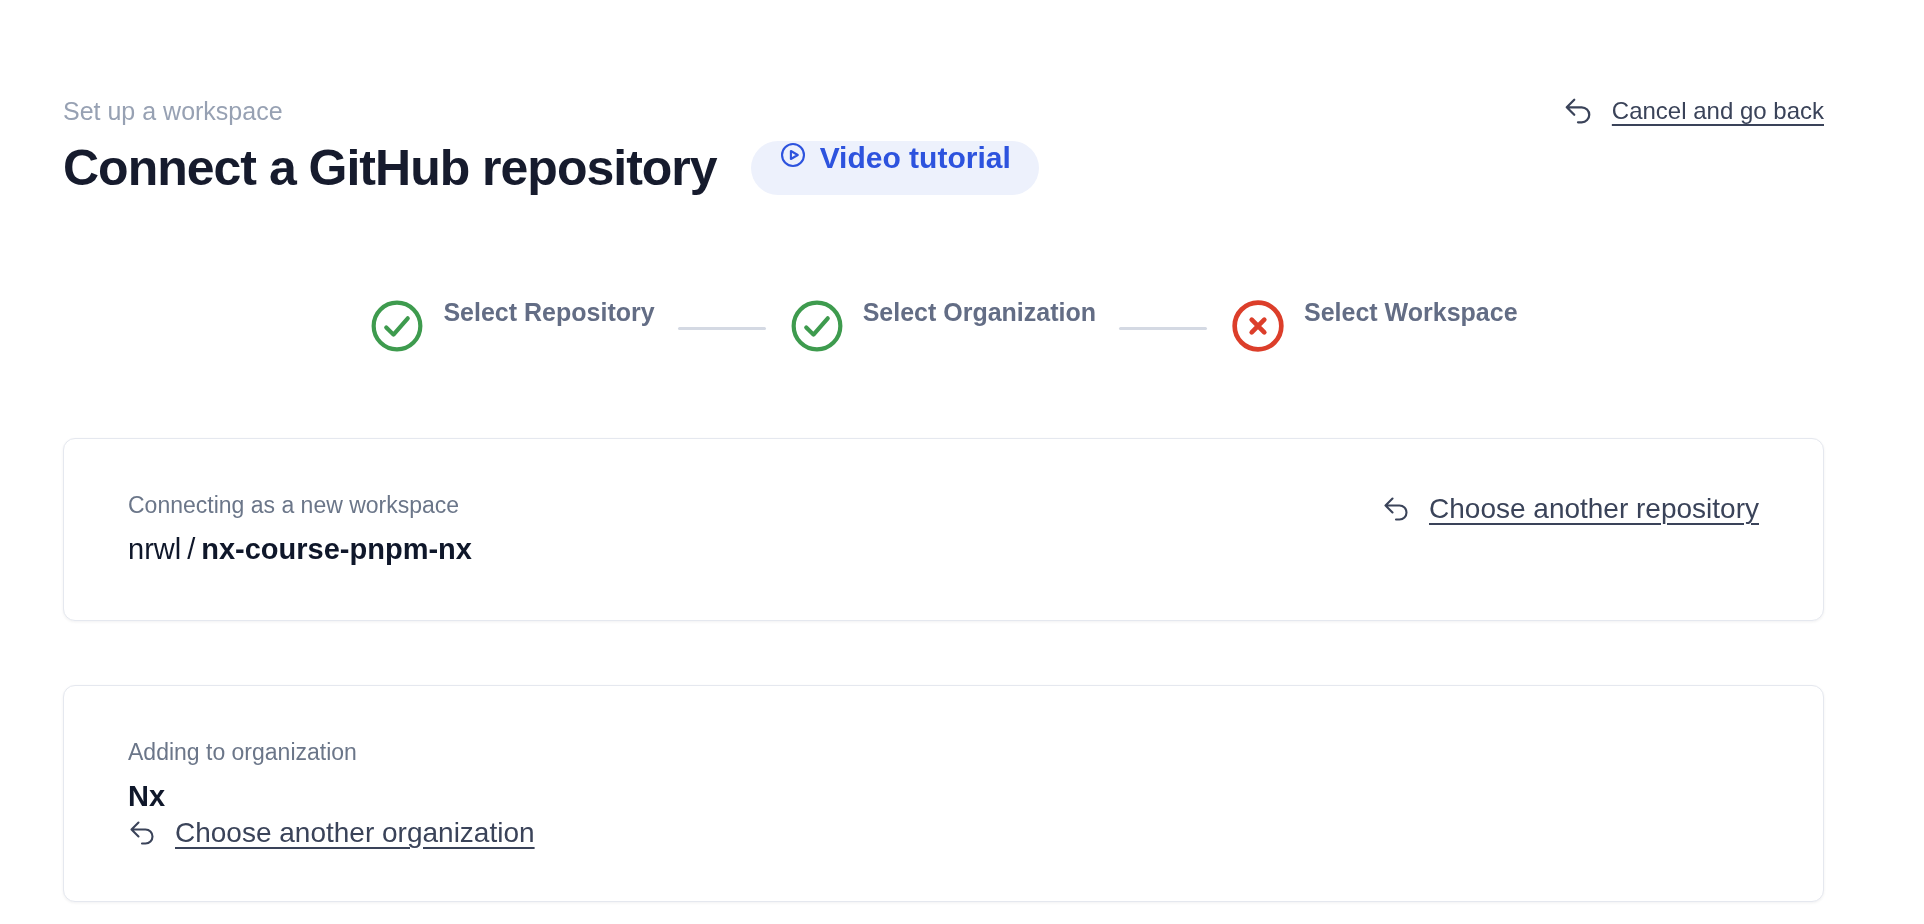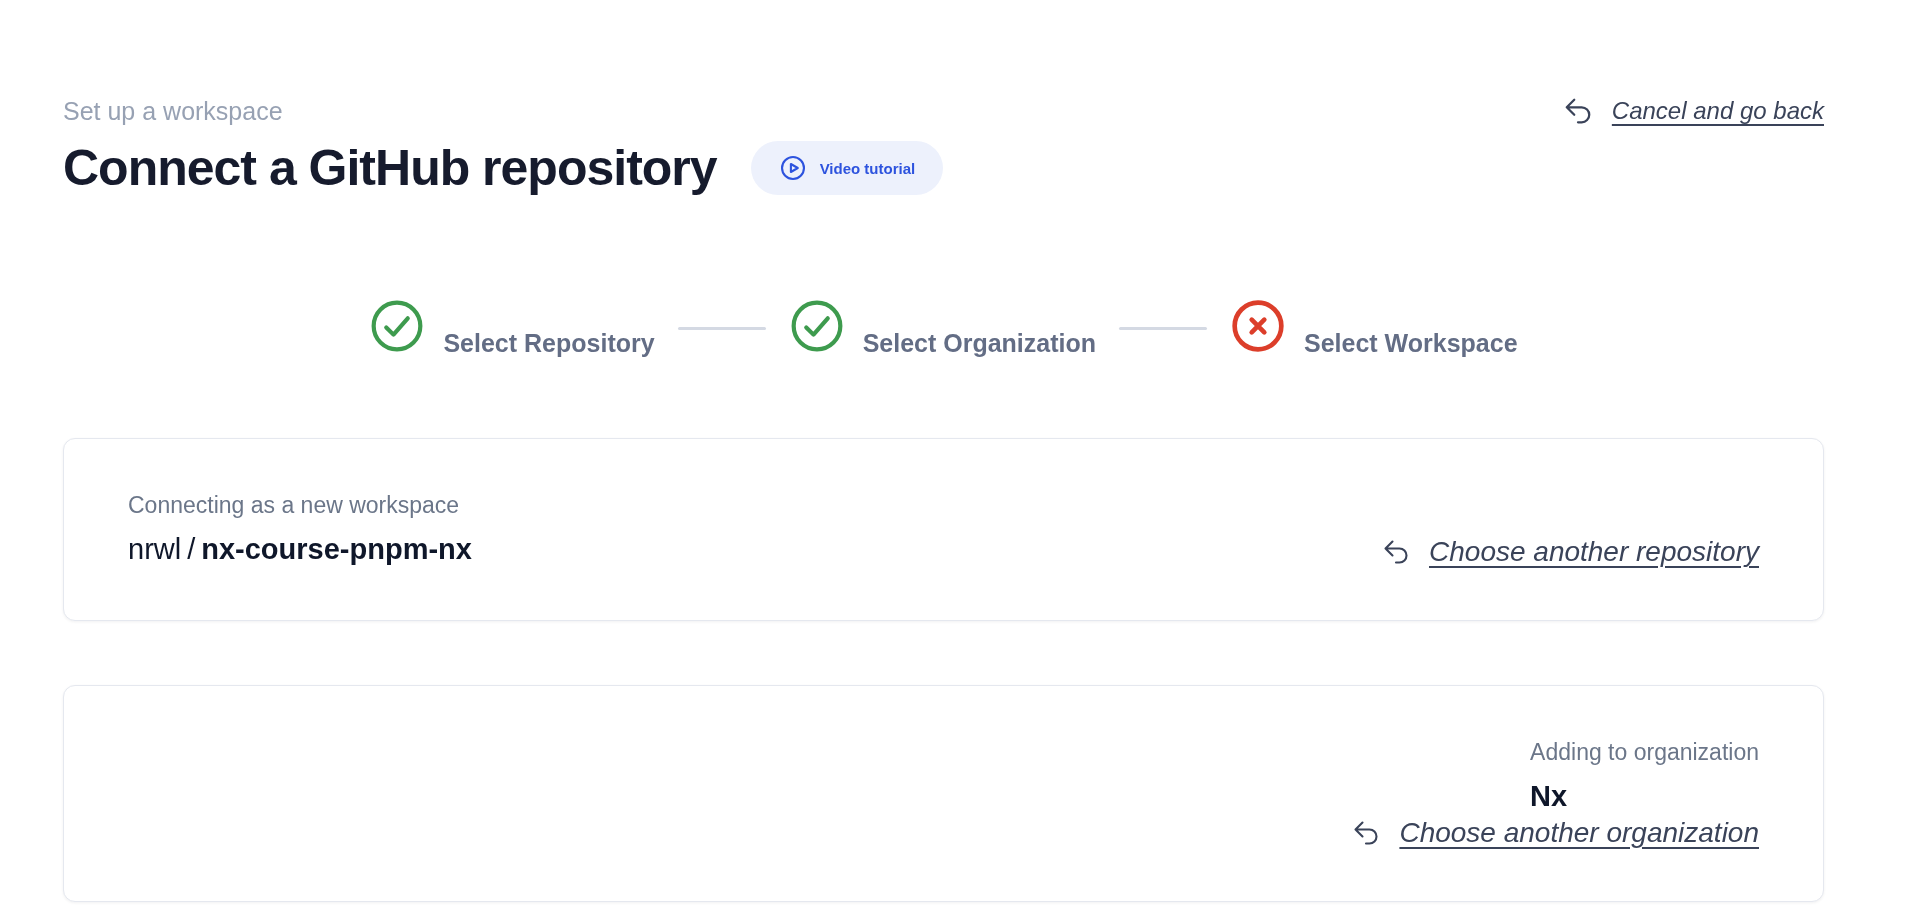--- a/index.html
+++ b/index.html
@@ -36,65 +36,63 @@
     margin: 0;
     font-size: 50px;
     line-height: 58px;
     font-weight: 800;
     letter-spacing: -1px;
     color: #161b2d;
     text-align: right;
   }
   .video-pill {
     display: inline-flex;
-    align-items: center;
     gap: 13px;
     margin-left: 34px;
     height: 54px;
     padding: 0 28px;
     border: none;
     border-radius: 27px;
     background: #edf1fc;
     color: #2d53de;
     font-family: inherit;
-    font-size: 15px;
+    font-size: 30px;
     font-weight: 700;
     cursor: pointer;
   }
   .video-pill svg { display: block; }
 
   .back-link {
     display: inline-flex;
     align-items: center;
     gap: 19px;
     color: #3a4359;
     font-size: 24px;
     font-weight: 400;
     text-decoration: none;
     cursor: pointer;
     white-space: nowrap;
-    font-style: italic;
   }
   .back-link .link-text {
     text-decoration: underline;
     text-underline-offset: 5px;
     text-decoration-thickness: 1.5px;
   }
   .back-link svg { display: block; flex: none; }
 
   
   .stepper {
     margin-top: 101px;
     display: flex;
     justify-content: center;
     align-items: center;
   }
   .step {
     display: flex;
-    align-items: flex-end;
+    align-items: flex-start;
     gap: 18px;
   }
   .step-icon { display: block; flex: none; }
   .step-icon.success { color: #3e9b4e; }
   .step-icon.error   { color: #dc3e2a; }
   .step-label {
     font-size: 25px;
     font-weight: 600;
     color: #636d85;
     white-space: nowrap;
@@ -111,21 +109,21 @@
   
   .card {
     margin-top: 80px;
     background: #ffffff;
     border: 1px solid #e5e8ef;
     border-radius: 12px;
     box-shadow: 0 1px 3px rgba(15, 23, 42, 0.06);
     padding: 52px 64px;
     display: flex;
     justify-content: space-between;
-    align-items: flex-end;
+    align-items: flex-start;
   }
   .card + .card { margin-top: 64px; flex-direction: column; }
   .card-label {
     font-size: 23px;
     line-height: 29px;
     color: #6b7689;
     margin-bottom: 10px;
   }
   .card-value {
     font-size: 29px;

